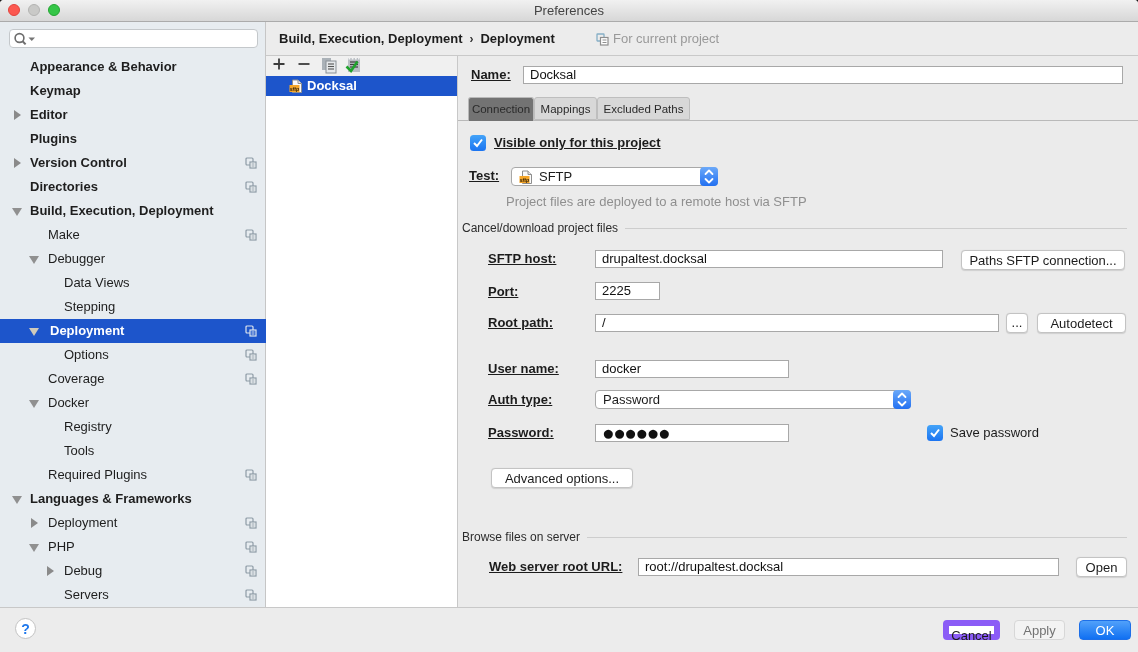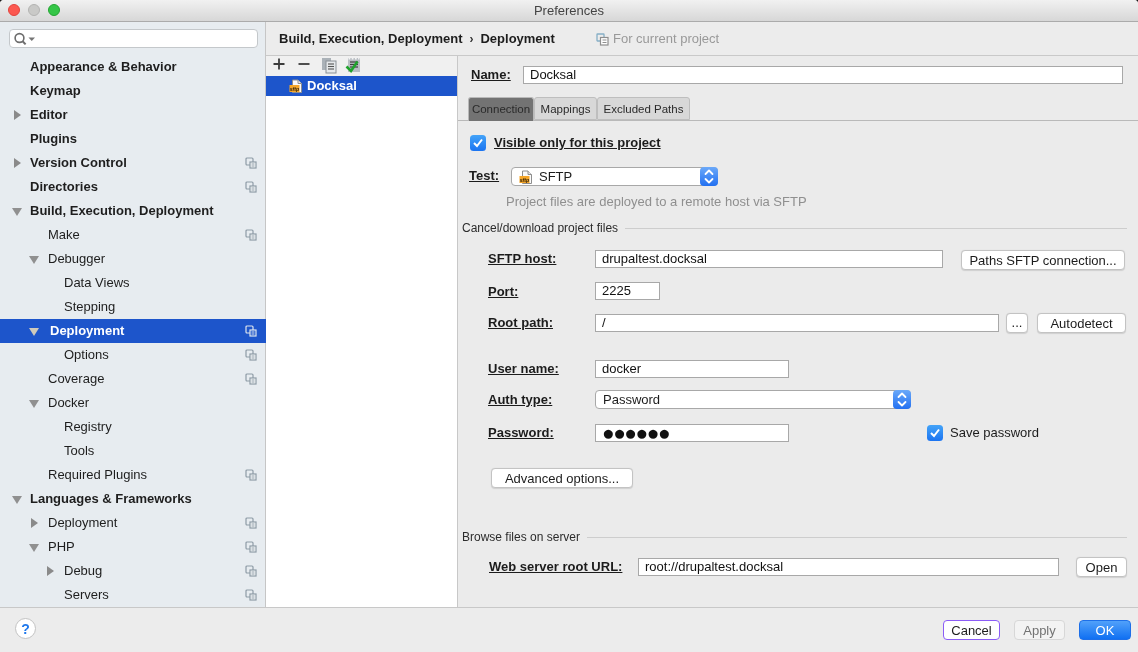--- a/index.html
+++ b/index.html
@@ -361,18 +361,18 @@
         <span class="ln" style="flex:1"></span>
       </div>
 
     <div class="flabel" style="left:31px;top:502px;height:17px;line-height:17px">Web server root URL:</div>
     <div class="field" style="left:180px;top:502px;width:421px;height:18px;line-height:16px">root://drupaltest.docksal</div>
     <div class="btn" style="left:618px;top:501px;width:51px;height:20px;line-height:19px">Open</div>
   </div>
 
   <div class="footer">
     <div class="help">?</div>
-    <div class="fbtn" style="left:943px;width:57px;background:#fff;border:1px solid #8b5cf6;color:#1c1c1c">Cancel</div>
+    <div class="fbtn" style="left:943px;width:57px;background:#fff;border:6px solid #8b5cf6;color:#1c1c1c">Cancel</div>
     <div class="fbtn" style="left:1014px;width:51px;background:#F3F3F3;border:1px solid #D7D7D7;color:#737373">Apply</div>
     <div class="fbtn" style="left:1079px;width:52px;background:linear-gradient(#51A1FA,#1070F2);border:1px solid #1D6FE8;color:#fff">OK</div>
   </div>
 
 </div>
 
 </body></html>

